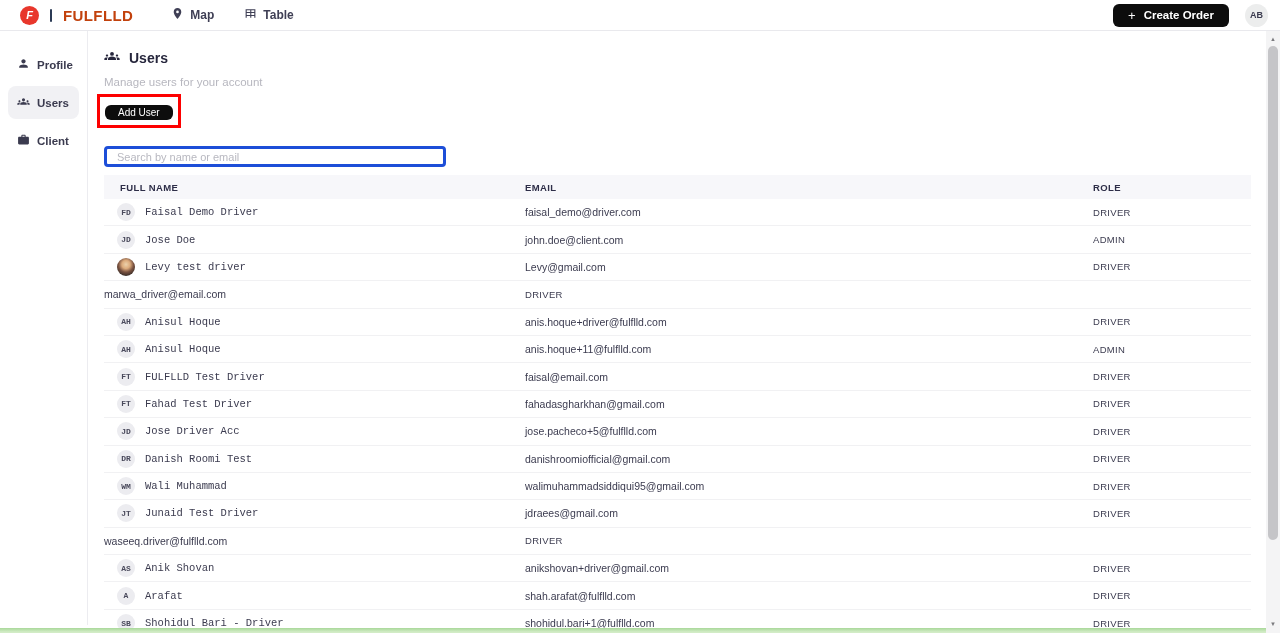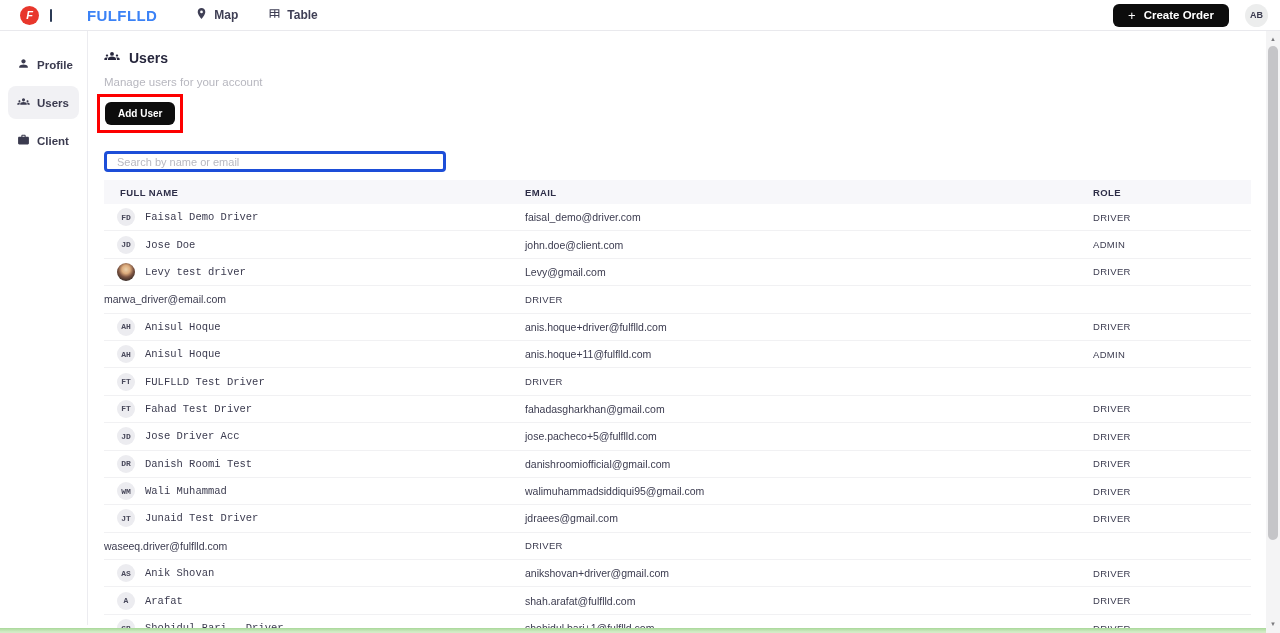--- a/index.html
+++ b/index.html
@@ -7,21 +7,21 @@
   body { font-family:"Liberation Sans", sans-serif; background:#fff; color:#3b3b4f; position:relative; }
 
   
   .topnav { height:31px; border-bottom:1px solid #e9e9ed; display:flex; align-items:center;
             justify-content:space-between; padding:0 12px 0 20px; background:#fff; }
   .nav-left { display:flex; align-items:center; }
   .logo-circle { width:19px; height:19px; border-radius:50%; background:#e8372c; color:#fff;
                  display:flex; align-items:center; justify-content:center; font-size:11px;
                  font-weight:800; font-style:italic; cursor:pointer; }
   .logo-sep { width:2px; height:13px; background:#2b3a55; margin:0 11px; border-radius:1px; }
-  .brand { font-weight:800; font-size:15px; color:#3b82f6; letter-spacing:.4px; margin-right:38px;margin-left:24px; }
+  .brand { font-weight:800; font-size:15px; color:#c2410c; letter-spacing:.4px; margin-right:38px; }
   .nav-item { display:flex; align-items:center; gap:6px; font-size:12px; font-weight:600;
               color:#3f3f55; margin-right:30px; cursor:pointer; }
   .nav-item svg { width:13px; height:13px; fill:#3f3f55; }
   .nav-right { display:flex; align-items:center; gap:16px; }
   .create-order { background:#0d0d0d; color:#fff; border:none; border-radius:6px; height:23px;
                   padding:0 15px; font-size:11.5px; font-weight:700; display:flex; align-items:center;
                   gap:8px; cursor:pointer; font-family:inherit; }
   .create-order .plus { font-size:13px; font-weight:400; line-height:1; }
   .avatar-top { width:23px; height:23px; border-radius:50%; background:#eceded; color:#3b3b4f;
                 font-size:9px; font-weight:600; display:flex; align-items:center; justify-content:center;
@@ -35,22 +35,22 @@
   .side-item.active { background:#f1f1f4; }
   .side-item svg { width:13px; height:13px; fill:#3b3b4f; flex-shrink:0; }
 
   
   .content { position:absolute; top:31px; left:89px; right:0; bottom:0; padding:17px 29px 0 15px;
              overflow:hidden; background:#fff; }
   .page-title { display:flex; align-items:center; gap:9px; font-size:14px; font-weight:700; color:#26263c; }
   .page-title svg { width:16px; height:16px; fill:#26263c; }
   .subtitle { margin-top:9px; font-size:11.5px; color:#b7b7bf; }
   .redbox { display:inline-block; border:3px solid #fd0000; margin:6px 0 0 -7px; padding:5px 5px; }
-  .add-user { background:#0d0d0d; color:#fff; border:none; border-radius:6px; height:23px;
-              padding:0 13px; font-size:10px; font-weight:700; cursor:pointer; font-family:inherit; }
+  .add-user { background:#0d0d0d; color:#fff; border:none; border-radius:6px; height:15px;
+              padding:0 13px; font-size:10px; font-weight:400; cursor:pointer; font-family:inherit; }
   .search { display:block; margin-top:18px; width:342px; height:21px; border:3px solid #1d4ed8;
             border-radius:4px; padding:0 10px; font-size:11px; color:#3b3b4f; outline:none;
             font-family:inherit; }
   .search::placeholder { color:#b8b8c0; }
 
   
   .table { margin-top:8px; }
   .thead { display:grid; grid-template-columns:421px 568px 1fr; background:#f7f7fa; height:24px;
            align-items:center; font-size:9.5px; font-weight:700; color:#2e2e48; letter-spacing:.4px; }
   .thead > div:first-child { padding-left:16px; }
@@ -207,20 +207,21 @@
     </div>
     <div class="cell-email">anis.hoque+11@fulflld.com</div>
     <div class="cell-role">ADMIN</div>
   </div>
 
   <div class="trow">
     <div class="cell-name">
       <span class="row-avatar">FT</span>
       <span class="name-text">FULFLLD Test Driver</span>
     </div>
+    <div class="cell-email">faisal@email.com</div>
     <div class="cell-role">DRIVER</div>
   </div>
 
   <div class="trow">
     <div class="cell-name">
       <span class="row-avatar">FT</span>
       <span class="name-text">Fahad Test Driver</span>
     </div>
     <div class="cell-email">fahadasgharkhan@gmail.com</div>
     <div class="cell-role">DRIVER</div>

